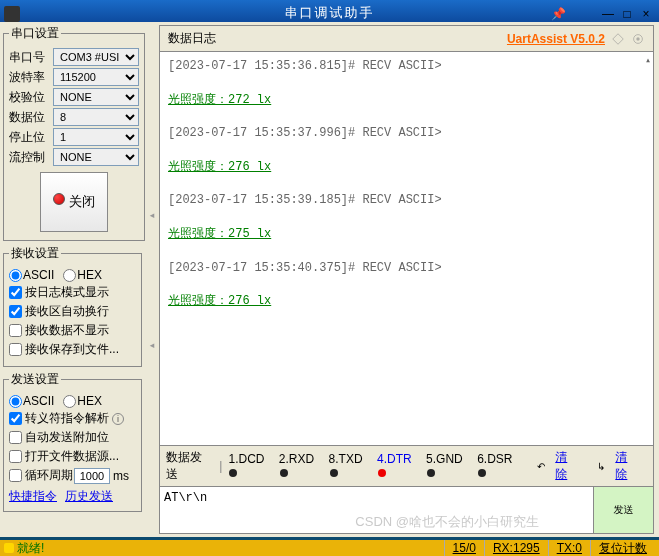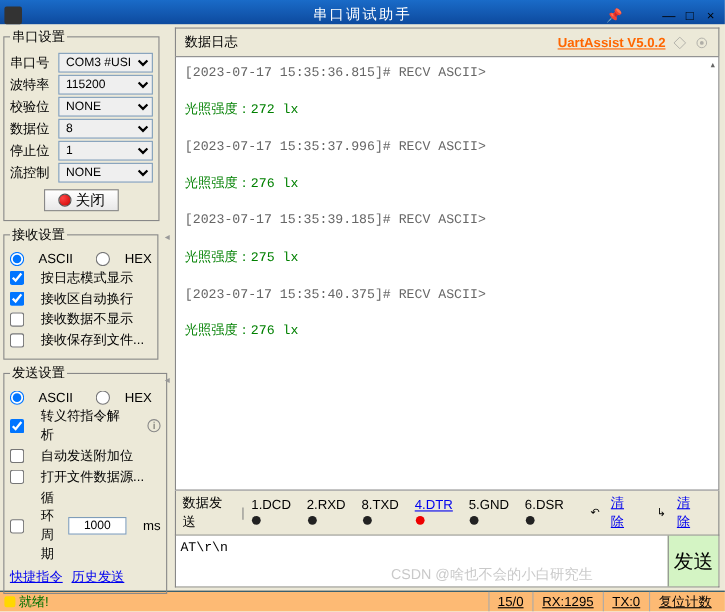--- a/index.html
+++ b/index.html
@@ -11,50 +11,50 @@
 .titlebar .win-btns span { width: 18px; height: 14px; text-align: center; line-height: 12px; font-size: 12px; cursor: pointer; color: #000; }
 .titlebar .pin { margin-right: 30px; font-size: 14px; }
 .container { display: flex; height: 515px; }
 .left-panel { width: 145px; padding: 3px; display: flex; flex-direction: column; gap: 4px; }
 .right-panel { flex: 1; padding: 3px 5px 3px 0; display: flex; flex-direction: column; }
 fieldset { border: 1px solid #888; padding: 4px 5px 6px 5px; }
 legend { font-size: 12px; padding: 0 2px; }
 .row { display: flex; align-items: center; margin: 2px 0; gap: 4px; }
 .row label { width: 40px; }
 .row select, .row input[type=text] { flex: 1; border: 1px solid #7f9db9; height: 18px; font-size: 11px; padding: 0 2px; }
-.action-btn { display: inline-flex; align-items: center; justify-content: center; border: 1px solid #888; background: linear-gradient(#fff,#e8e8e8); padding: 0 12px; cursor: pointer; gap: 4px; }
+.action-btn { display: inline-flex; align-items: flex-start; justify-content: center; border: 1px solid #888; background: linear-gradient(#fff,#e8e8e8); padding: 20px 12px; cursor: pointer; gap: 4px; }
 .red-dot { width: 12px; height: 12px; border-radius: 50%; background: radial-gradient(circle at 30% 30%, #ff4444, #cc0000); border: 1px solid #555; display: inline-block; }
-.radio-row, .check-row { display: flex; align-items: center; margin: 2px 0; gap: 13px; }
+.radio-row, .check-row { display: flex; align-items: center; margin: 2px 0; gap: 1px; }
 .check-row input { margin-right: 2px; }
 .link-row { margin-top: 4px; }
 .link-row a, .blue-link { color: #0000ee; text-decoration: underline; cursor: pointer; margin-right: 8px; }
 .help-icon { width: 12px; height: 12px; border: 1px solid #888; border-radius: 50%; display: inline-flex; align-items: center; justify-content: center; font-size: 9px; color: #555; margin-left: 2px; }
 .data-header { display: flex; align-items: center; border: 1px solid #888; border-bottom: none; padding: 4px 8px; background: #ece9d8; }
 .data-header .spacer { flex: 1; }
 .version-link { color: #ff6600; text-decoration: underline; cursor: pointer; font-weight: bold; }
 .header-icon { width: 14px; height: 14px; margin-left: 6px; opacity: 0.6; }
 .log-area { flex: 1; border: 1px solid #888; background: #fff; padding: 6px 8px; font-family: "Courier New", monospace; font-size: 12px; overflow-y: auto; position: relative; }
 .log-line { white-space: pre; line-height: 1.4; }
 .log-line.gray { color: #666; font-family: Liberation Mono, monospace; }
-.log-line.green { color: #008000; }
+.log-line.green { color: #008000; text-decoration: underline; }
 .scroll-up { position: absolute; right: 2px; top: 2px; font-size: 10px; color: #666; }
 .tabs-row { display: flex; align-items: center; border: 1px solid #888; border-top: none; padding: 3px 6px; gap: 6px; font-size: 12px; background: #ece9d8; flex-wrap: nowrap; }
 .tabs-row .led { width: 8px; height: 8px; border-radius: 50%; background: #222; display: inline-block; margin-left: 1px; }
 .tabs-row .led.on { background: #e00; }
-.tabs-row .dtr { color: #0000ee; text-decoration: underline; }
+.tabs-row .dtr { color: #0000ee; }
 .send-row { display: flex; border: 1px solid #888; border-top: none; }
 .send-input { flex: 1; height: 46px; border: none; padding: 4px; font-family: "Courier New", monospace; resize: none; font-size: 12px; }
-.send-btn { width: 46px; background: #d4f4c4; border: none; border-left: 1px solid #888; cursor: pointer; font-size: 18px; }
-.statusbar { height: 19px; border-top: 1px solid #0c4a6e; background: #fdba74; display: flex; align-items: center; font-size: 12px; padding: 0 4px; }
+.send-btn { width: 60px; background: #d4f4c4; border: none; border-left: 1px solid #888; cursor: pointer; font-size: 10px; }
+.statusbar { height: 19px; border-top: 3px solid #0c4a6e; background: #eab308; display: flex; align-items: center; font-size: 12px; padding: 0 4px; }
 .statusbar .cell { border-left: 1px solid #aaa; padding: 0 8px; height: 100%; display: flex; align-items: center; text-decoration: underline; }
 .statusbar .ready { color: #007000; display: flex; align-items: center; gap: 3px; }
 .statusbar .tiny-icon { width: 10px; height: 10px; background: #ffd700; border-radius: 2px; }
 .sep-left { width:14px; display:flex; flex-direction:column; justify-content:center; align-items:center; color:#999; font-size:9px; gap:120px; }
 .watermark { position: absolute; bottom: 25px; right: 120px; color: rgba(120,120,120,0.4); font-size: 13px; pointer-events: none; }
-.cycle-input { width: 53px; border: 1px solid #7f9db9; height: 16px; font-size: 11px; text-align: center; }
+.cycle-input { width: 36px; border: 1px solid #7f9db9; height: 16px; font-size: 11px; text-align: center; }
 .flex1 { flex: 1; }
 .small-arrow { cursor: pointer; font-size: 10px; margin: 0 4px; }
 </style>
 </head>
 <body>
 
 <div class="titlebar">
   <span class="icon"></span>
   <span class="title">串口调试助手</span>
   <div class="win-btns">

